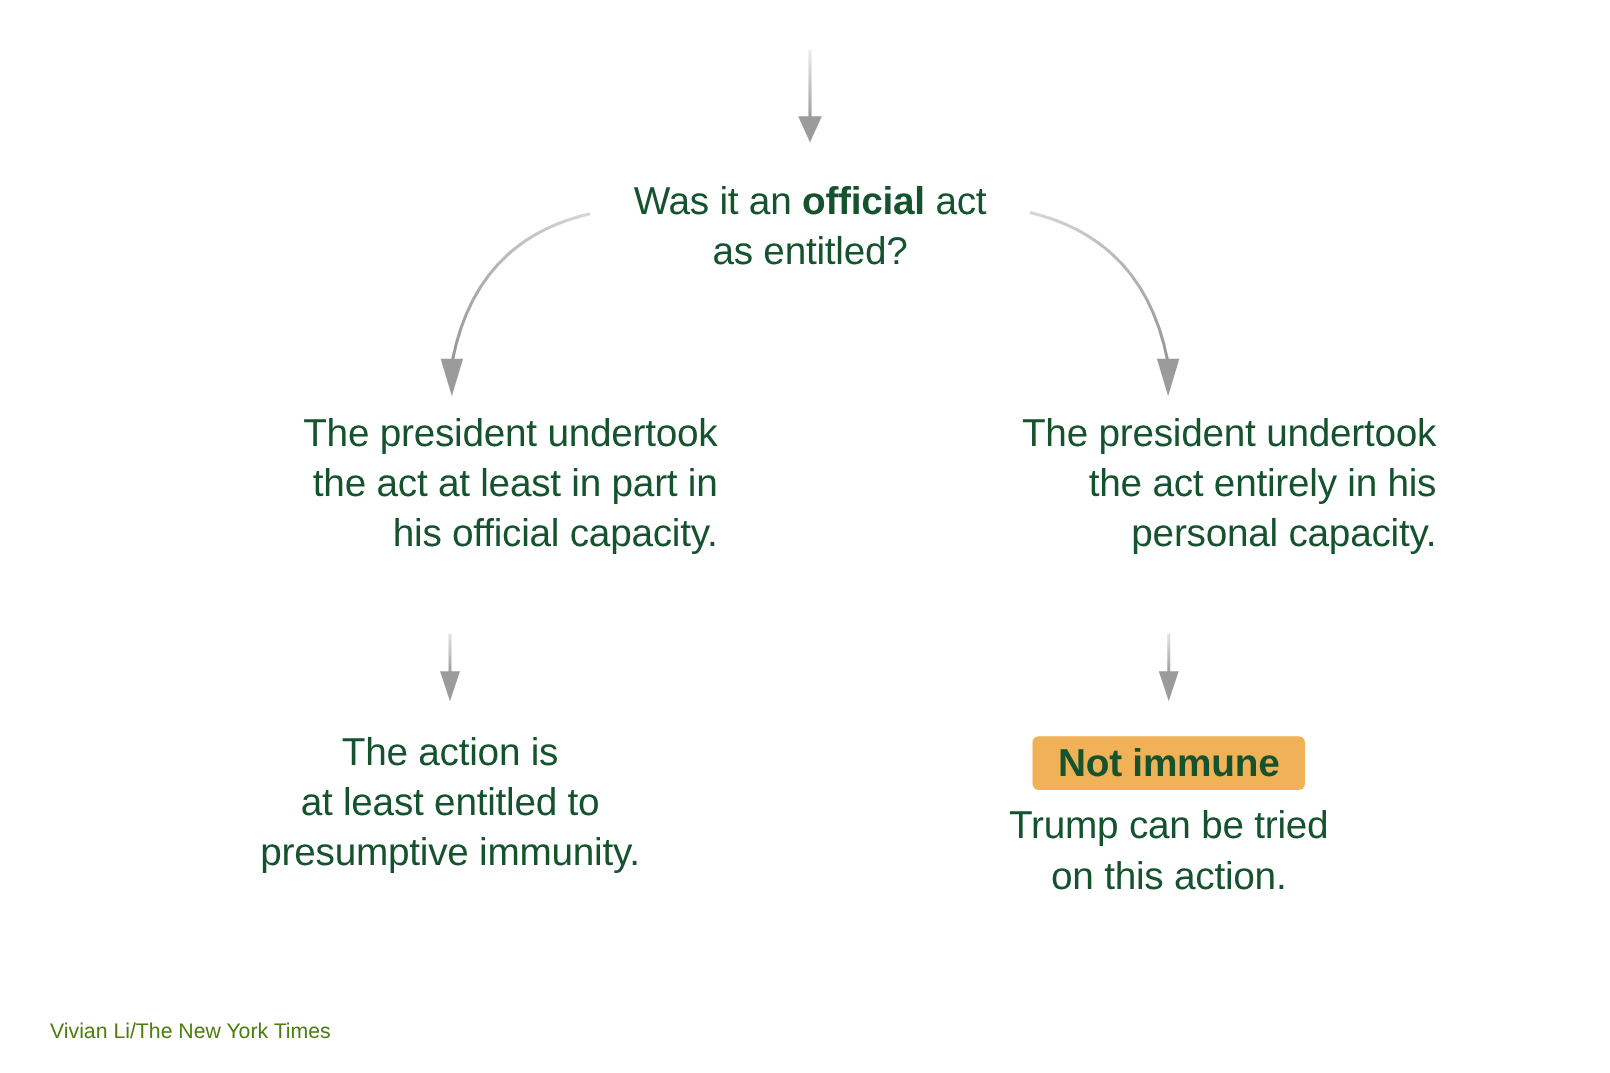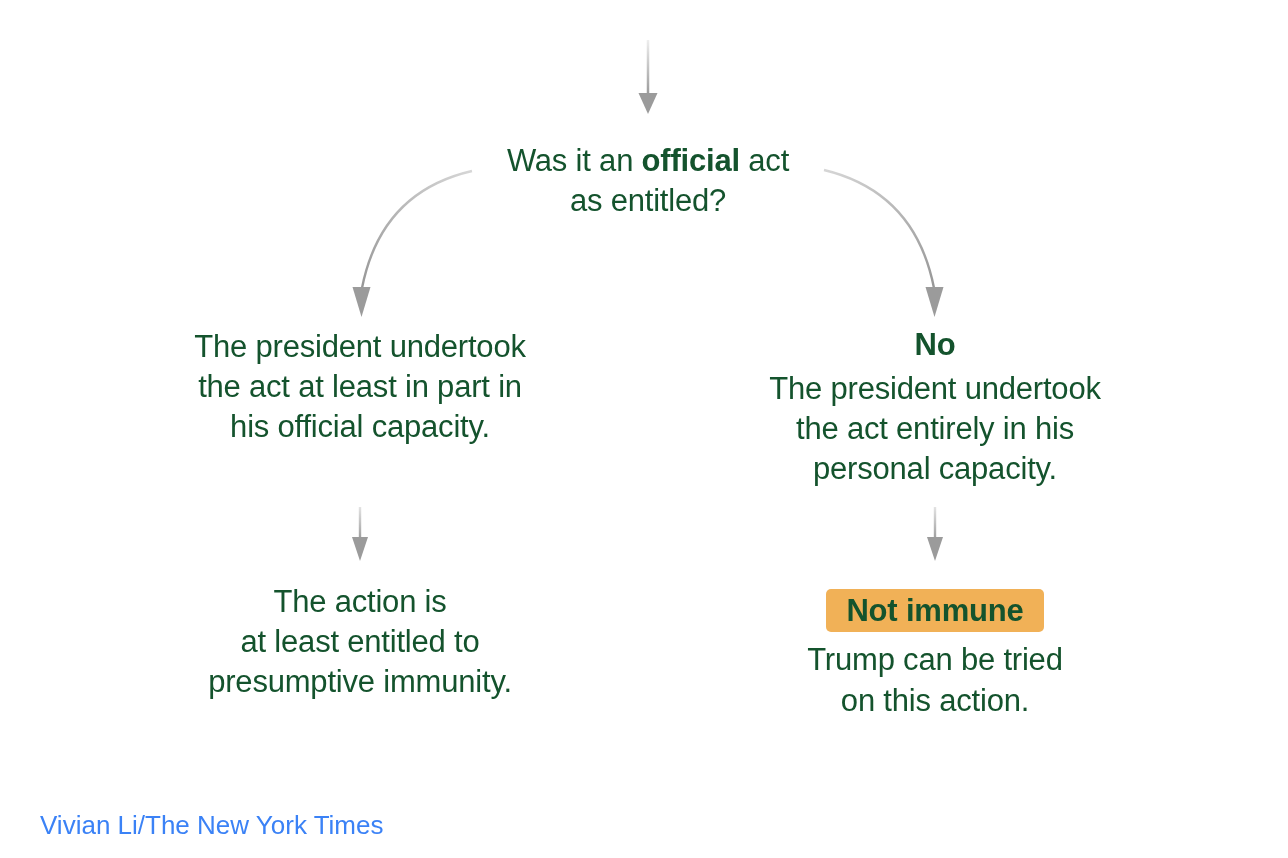--- a/index.html
+++ b/index.html
@@ -39,20 +39,21 @@
   .question strong { font-weight: 700; }
   .branch-yes { left: 146px; top: 324px; width: 428px; }
   .branch-no  { left: 721px; top: 324px; width: 428px; }
   .branch-label {
     font-weight: 700;
     line-height: 42px;
   }
   .branch-desc {
     margin-top: 3px;
     white-space: pre-line;
+    text-align: right;
   }
   .outcome-yes {
     left: 146px;
     top: 582px;
     width: 428px;
     white-space: pre-line;
   }
   .outcome-no {
     left: 721px;
     top: 589px;
@@ -69,23 +70,23 @@
   }
   .outcome-no-text {
     margin-top: 7px;
     line-height: 41px;
     white-space: pre-line;
   }
   .credit {
     position: absolute;
     left: 40px;
     top: 810px;
-    font-size: 26px;
+    font-size: 17px;
     line-height: 30px;
-    color: #3b82f6;
+    color: #4d7c0f;
     letter-spacing: 0;
   }
 </style>
 </head>
 <body>
 
 <div class="canvas">
 
   <svg class="arrow-layer" width="1288" height="858" viewBox="0 0 1288 858" xmlns="http://www.w3.org/2000/svg">
     <defs>
@@ -142,21 +143,20 @@
     <div>as entitled?</div>
   </div>
 
   <div class="node branch-yes">
     <div class="branch-desc">The president undertook
 the act at least in part in
 his official capacity.</div>
   </div>
 
   <div class="node branch-no">
-    <div class="branch-label">No</div>
     <div class="branch-desc">The president undertook
 the act entirely in his
 personal capacity.</div>
   </div>
 
   <div class="node outcome-yes">The action is
 at least entitled to
 presumptive immunity.</div>
 
   <div class="node outcome-no">

